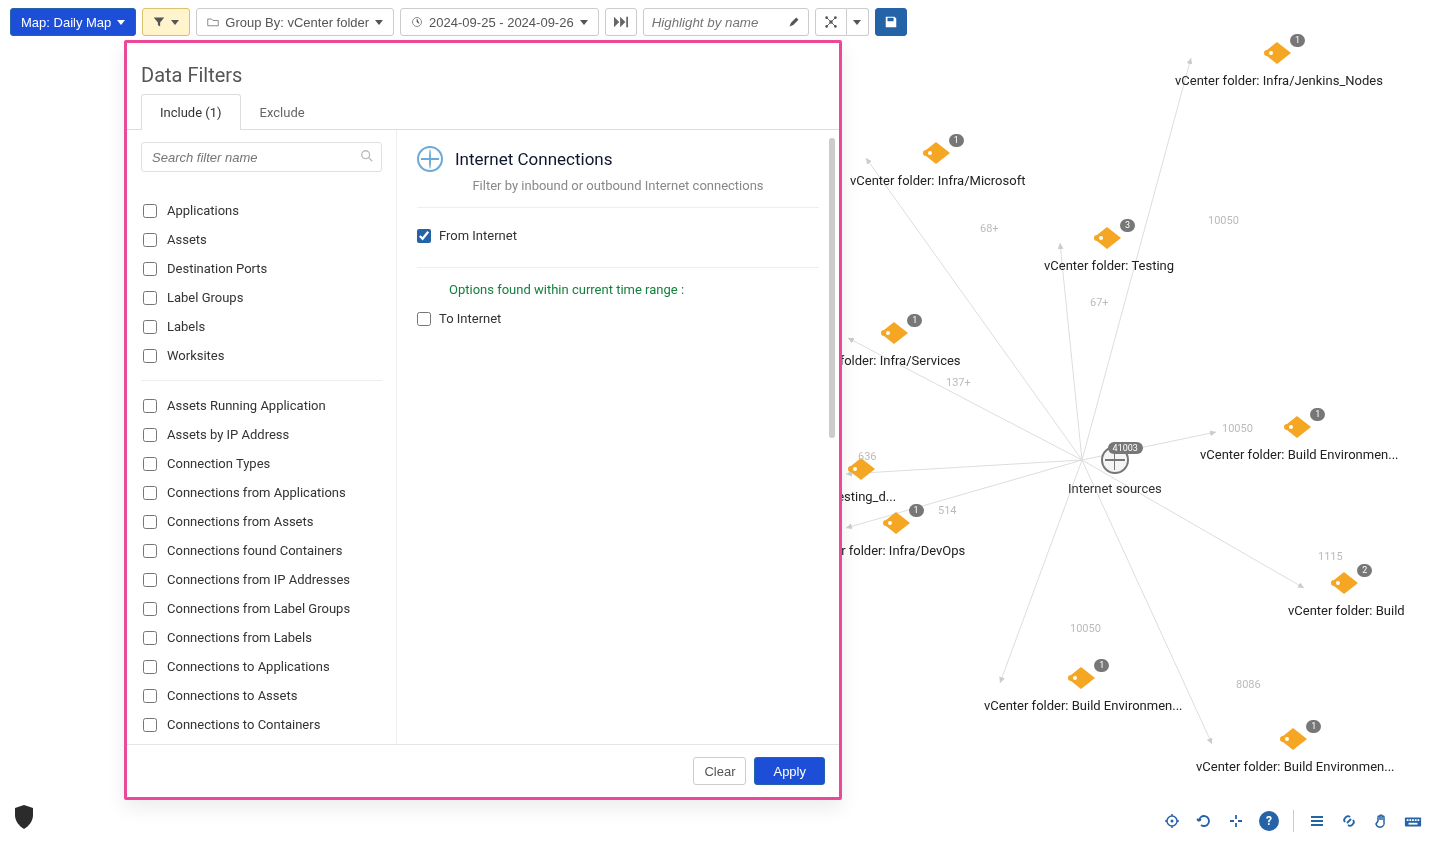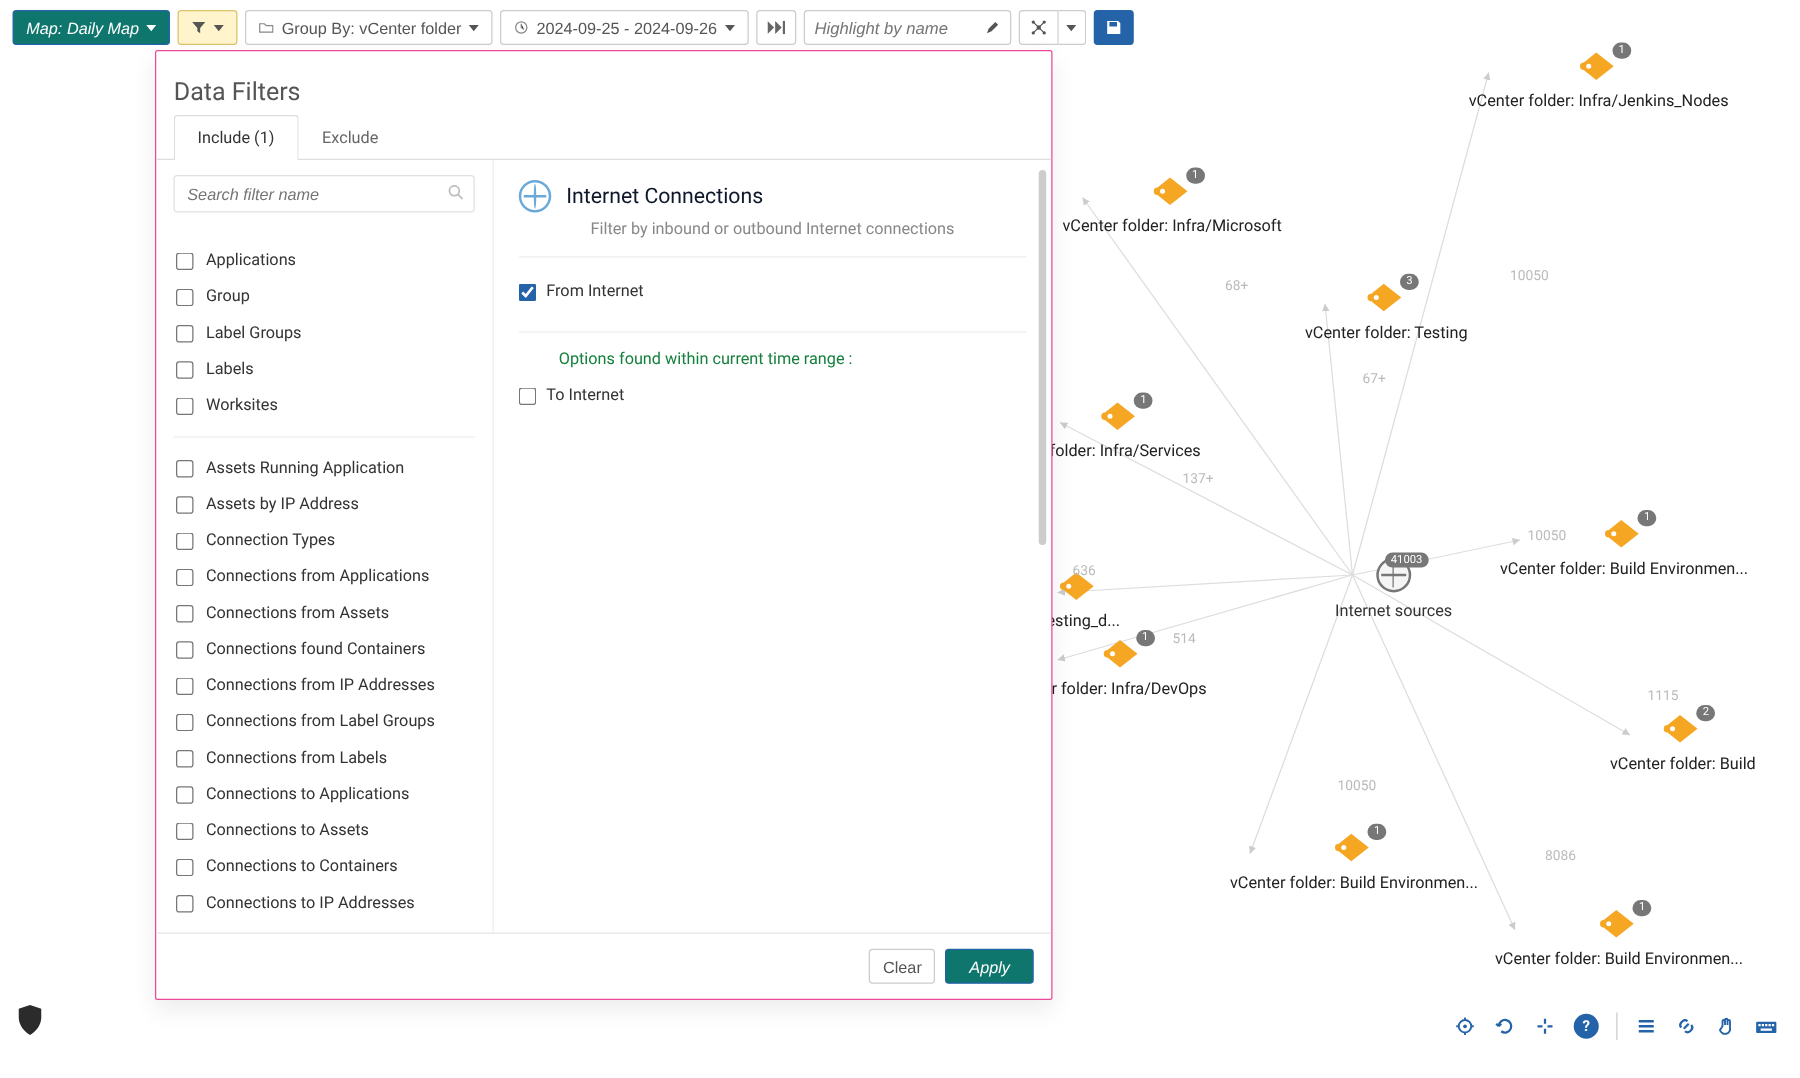--- a/index.html
+++ b/index.html
@@ -1,30 +1,30 @@
 <!DOCTYPE html>
 <html><head>
 <meta charset="utf-8">
 <style>
 * { box-sizing: border-box; margin: 0; padding: 0; }
 body { font-family: -apple-system, "Segoe UI", Roboto, "Helvetica Neue", Arial, sans-serif; font-size: 13px; color: #333; background: #fff; width: 1440px; height: 862px; overflow: hidden; position: relative; }
 .toolbar { display: flex; gap: 6px; padding: 8px 10px; align-items: center; }
 .btn { display: inline-flex; align-items: center; gap: 6px; height: 28px; padding: 0 10px; border: 1px solid #ccc; background: #fff; border-radius: 3px; cursor: pointer; font-size: 13px; color: #555; }
-.btn-primary { background: #0f766e; border-color: #2563a8; color: #fff; font-style: italic; }
+.btn-primary { background: #1d4ed8; border-color: #2563a8; color: #fff; }
 .btn-save { background: #2563a8; border-color: #2563a8; color: #fff; width: 32px; justify-content: center; padding: 0; }
 .btn-filter-active { background: #fff4cc; border-color: #d9c26a; }
 .btn-icon { width: 32px; justify-content: center; padding: 0; }
 .caret { width: 0; height: 0; border-left: 4px solid transparent; border-right: 4px solid transparent; border-top: 5px solid currentColor; display: inline-block; }
 .highlight-input { width: 130px; border: none; outline: none; font-style: italic; color: #888; background: transparent; }
 .highlight-wrap { display: flex; align-items: center; border: 1px solid #ccc; border-radius: 3px; height: 28px; padding: 0 8px; gap: 6px; }
 .btn-group { display: flex; }
 .btn-group .btn:first-child { border-top-right-radius: 0; border-bottom-right-radius: 0; }
 .btn-group .btn:last-child { border-top-left-radius: 0; border-bottom-left-radius: 0; border-left: none; }
 
-.panel { position: absolute; top: 40px; left: 124px; width: 718px; height: 760px; background: #fff; border: 1px solid #ec4899; border-radius: 2px; box-shadow: 0 8px 20px rgba(0,0,0,0.08); display: flex; flex-direction: column; }
+.panel { position: absolute; top: 40px; left: 124px; width: 718px; height: 760px; background: #fff; border: 3px solid #ec4899; border-radius: 2px; box-shadow: 0 8px 20px rgba(0,0,0,0.08); display: flex; flex-direction: column; }
 .panel-title { font-size: 20px; font-weight: 400; color: #555; padding: 20px 14px 6px 14px; }
 .tabs { display: flex; border-bottom: 1px solid #ddd; padding: 0 14px; }
 .tab { padding: 10px 18px; border: 1px solid transparent; border-bottom: none; cursor: pointer; color: #666; border-radius: 3px 3px 0 0; position: relative; top: 1px; }
 .tab.active { border-color: #ddd; background: #fff; color: #333; }
 .panel-body { flex: 1; display: flex; overflow: hidden; position: relative; }
 .scroll-indicator { position: absolute; right: 4px; top: 8px; width: 6px; height: 300px; background: #ccc; border-radius: 3px; }
 .left-col { width: 270px; border-right: 1px solid #eee; padding: 12px 8px; overflow-y: auto; }
 .search-wrap { position: relative; margin: 0 6px 24px 6px; }
 .search-input { width: 100%; height: 30px; border: 1px solid #e0e0e0; border-radius: 3px; padding: 0 28px 0 10px; font-style: italic; color: #aaa; font-size: 13px; }
 .search-icn { position: absolute; right: 8px; top: 7px; color: #bbb; }
@@ -228,21 +228,25 @@
             </svg>
         </span>
       </div>
       <div id="filter-g1">
           <label class="filter-item">
             <input type="checkbox" style="">
             <span>Applications</span>
           </label>
           <label class="filter-item">
             <input type="checkbox" style="">
-            <span>Group</span>
+            <span>Assets</span>
+          </label>
+          <label class="filter-item">
+            <input type="checkbox" style="">
+            <span>Destination Ports</span>
           </label>
           <label class="filter-item">
             <input type="checkbox" style="">
             <span>Label Groups</span>
           </label>
           <label class="filter-item">
             <input type="checkbox" style="">
             <span>Labels</span>
           </label>
           <label class="filter-item">

